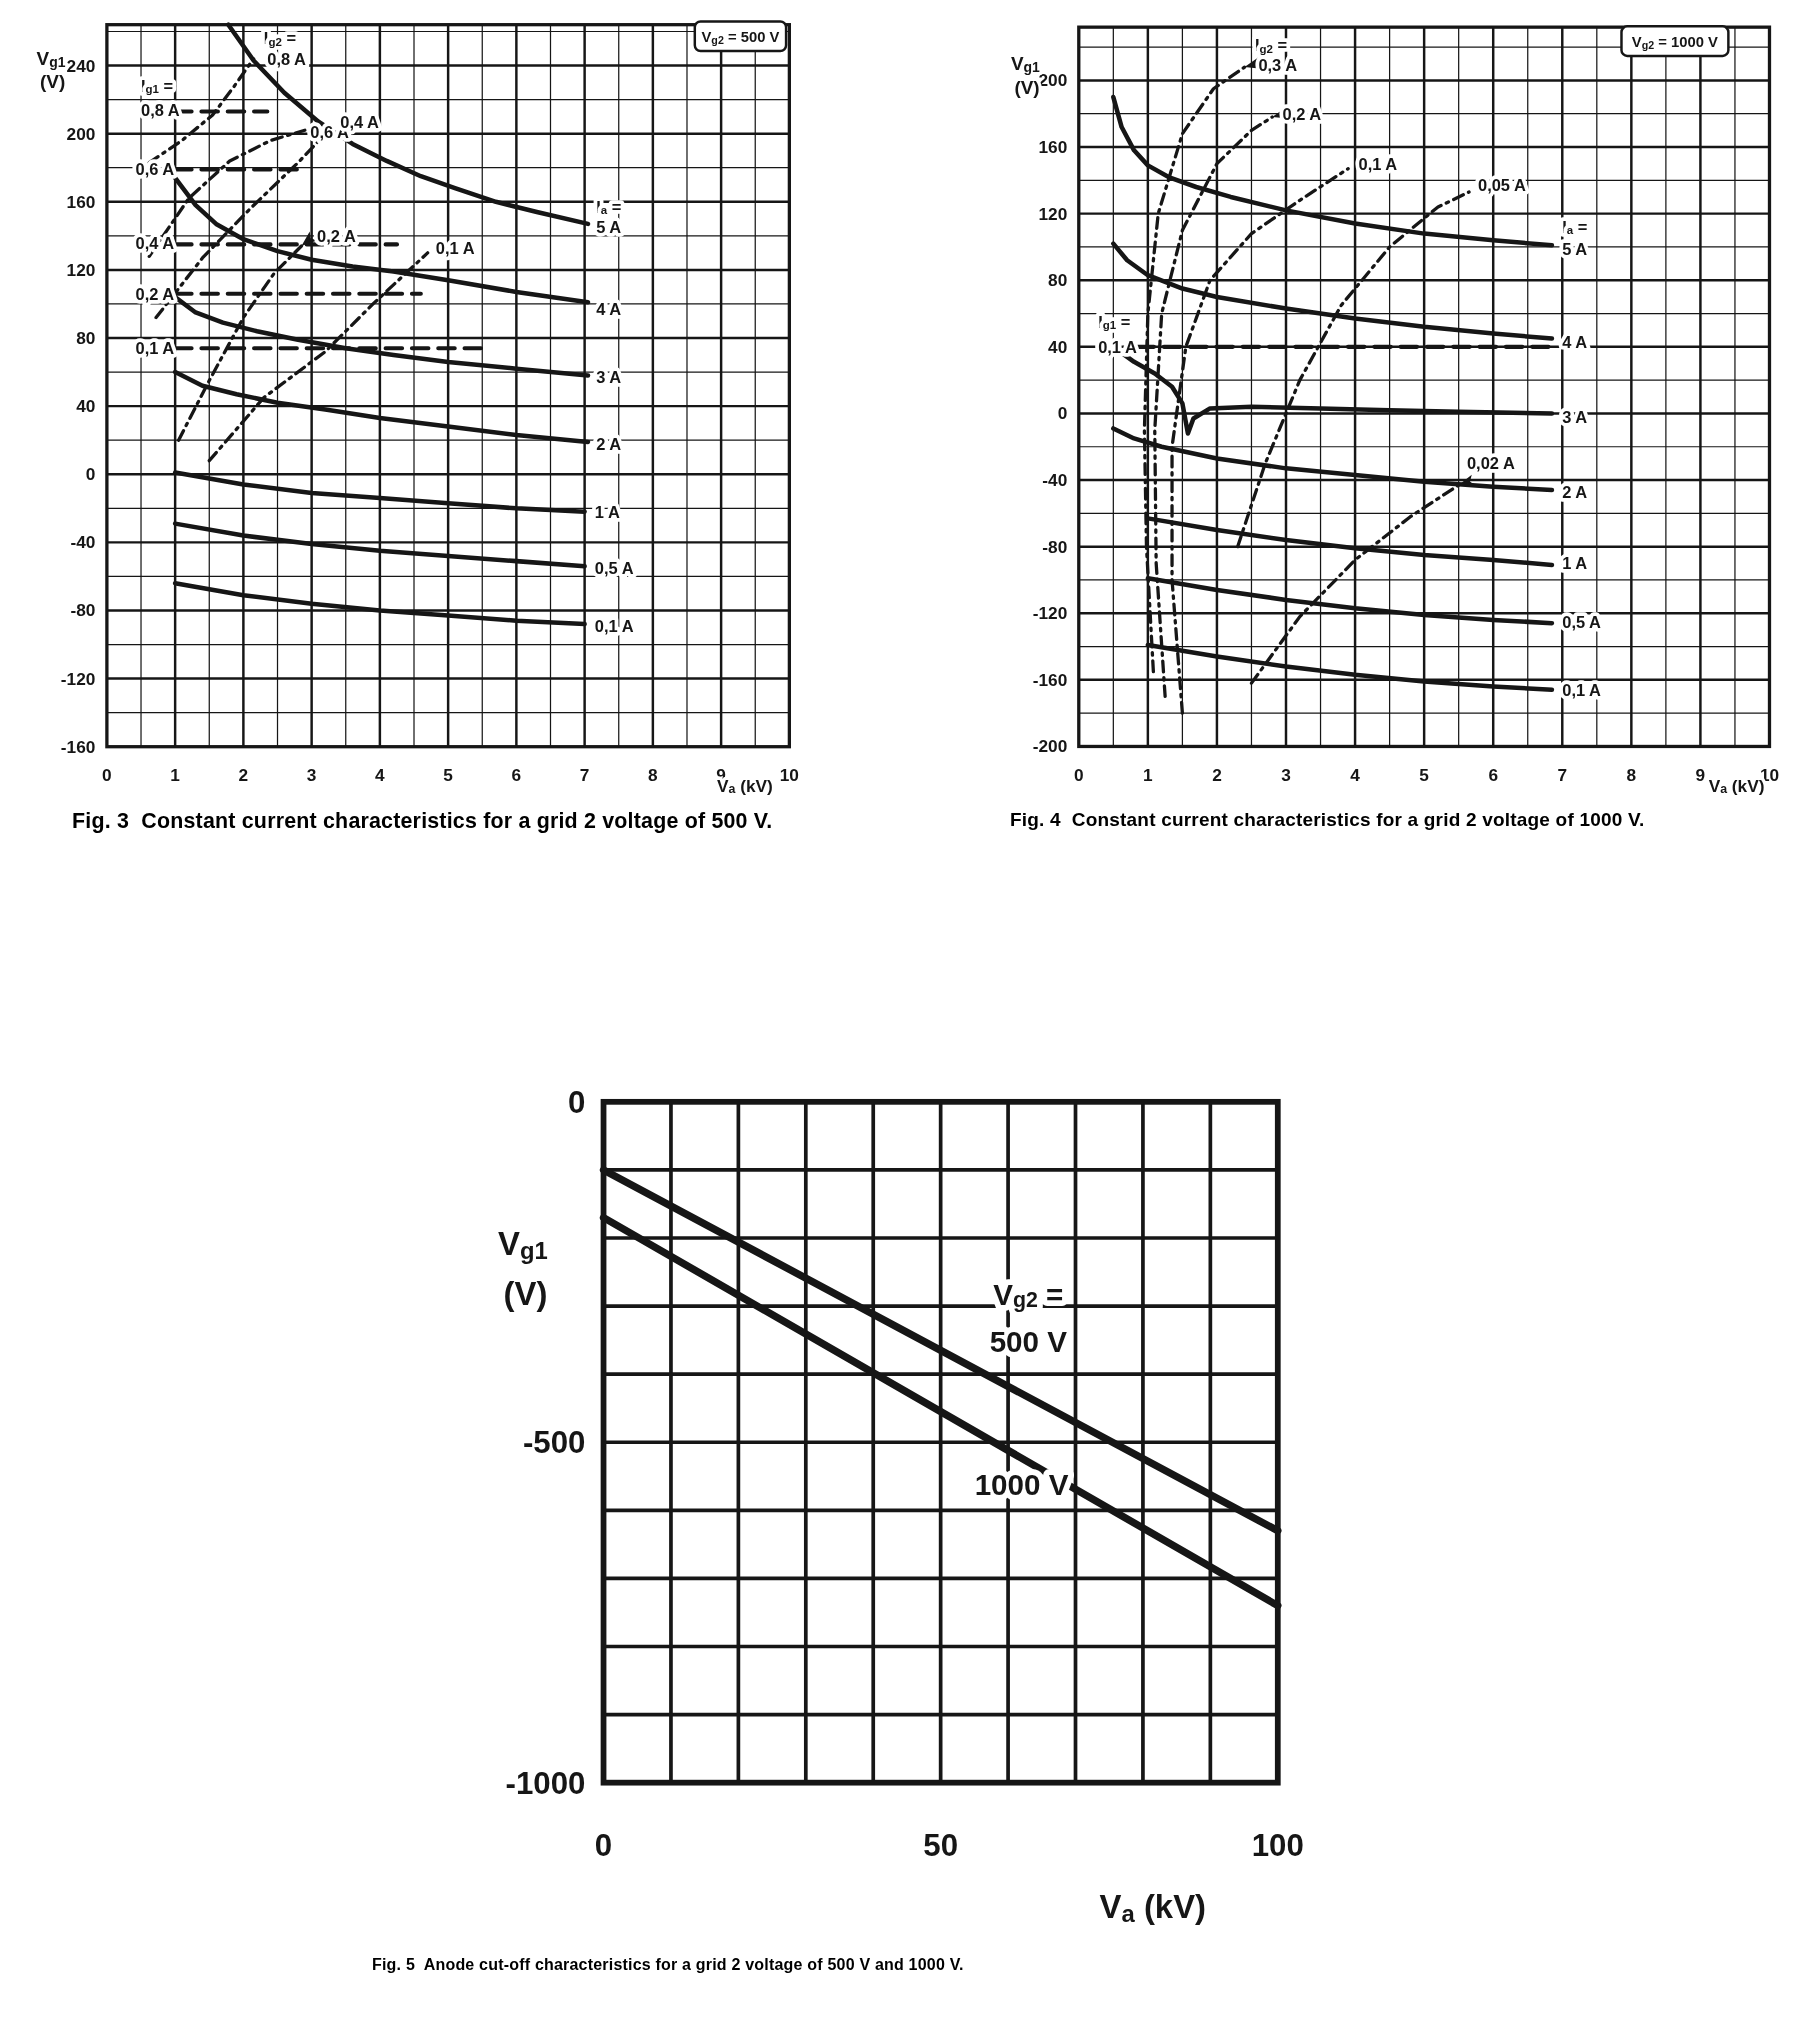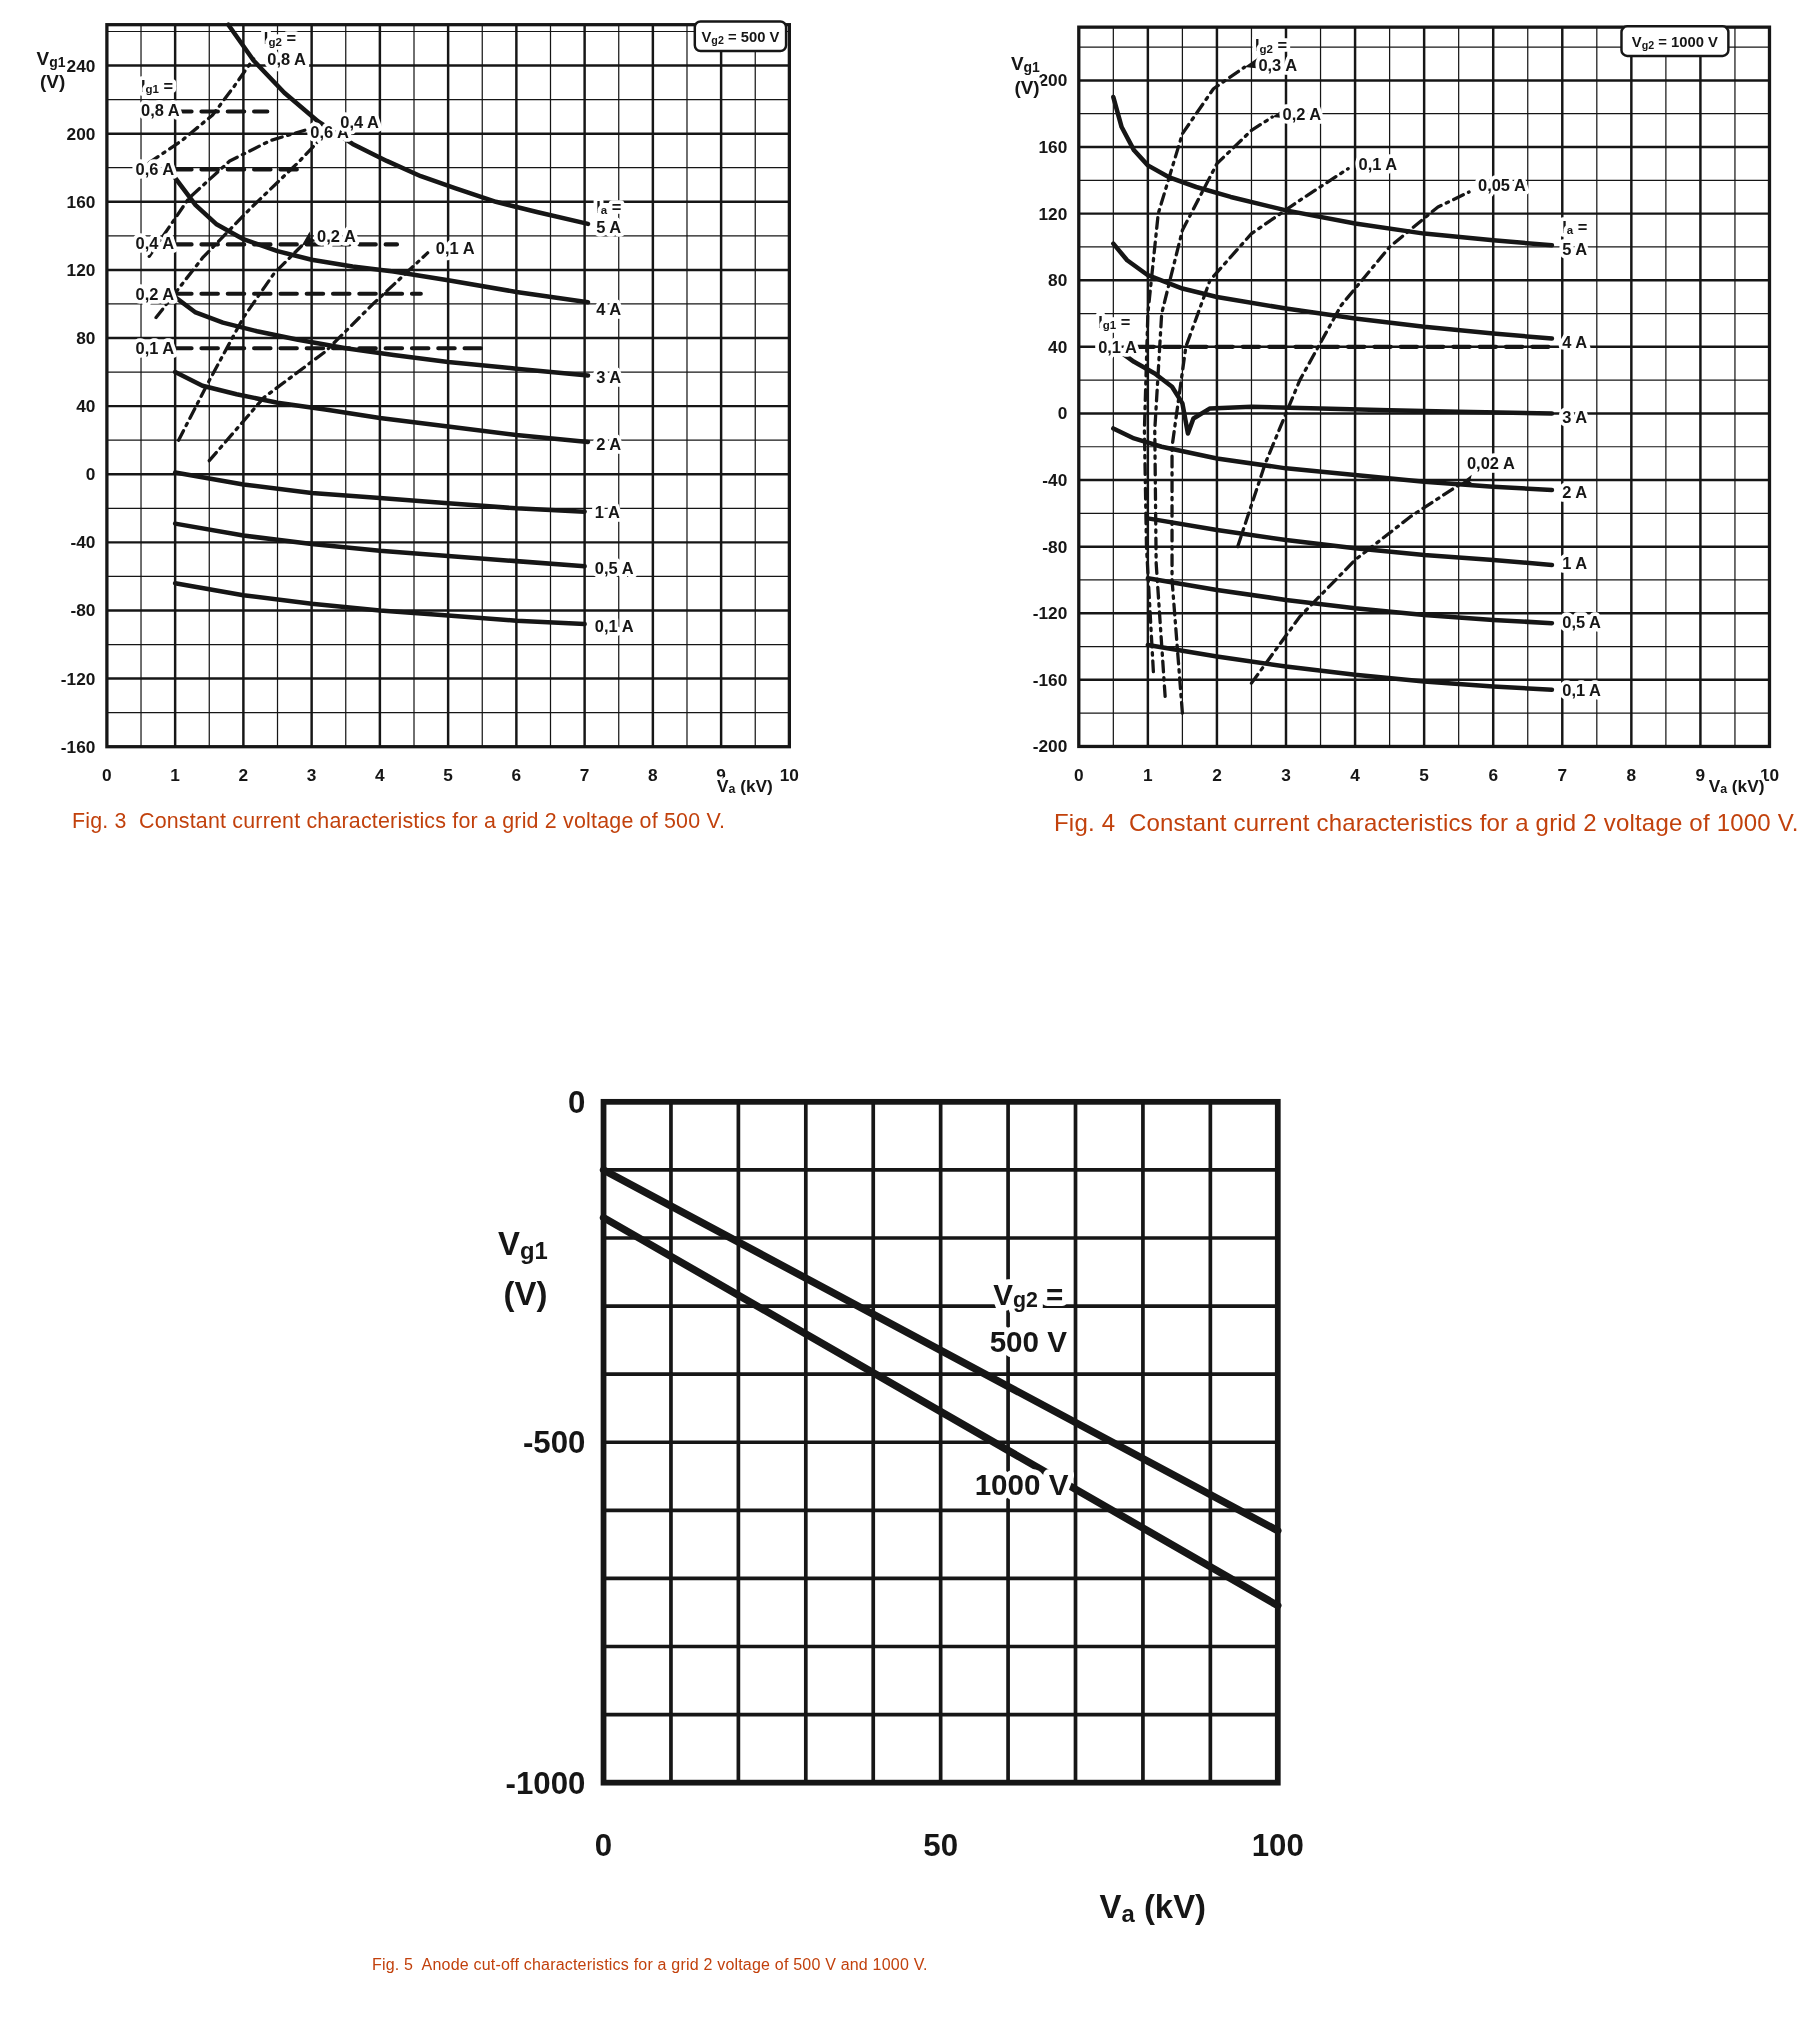--- a/index.html
+++ b/index.html
@@ -1,21 +1,21 @@
 <!DOCTYPE html>
 <html style="font-size:13px"><head>
 <meta charset="utf-8">
 <style>
   html,body{margin:0;padding:0;background:#fff;}
   body{width:1818px;height:2031px;position:relative;font-family:"Liberation Sans",sans-serif;color:#141414;}
   #stage{position:absolute;left:0;top:0;width:1818px;height:2031px;}
   svg{position:absolute;left:0;top:0;}
-  .caption{position:absolute;font-weight:400;white-space:pre-wrap;color:#c2410c;letter-spacing:0.2px;}
+  .caption{position:absolute;font-weight:700;white-space:pre-wrap;color:#000000;letter-spacing:0.2px;}
   #cap3{left:72px;top:809px;font-size:21.4px;width:740px;}
-  #cap4{left:1010px;top:809px;font-size:24px;width:757px;margin-left:44px;}
+  #cap4{left:1010px;top:809px;font-size:19px;width:757px;}
   #cap5{left:372px;top:1956px;font-size:16px;width:1151px;}
 </style>
 </head>
 <body>
 
 <div id="stage">
   <svg id="cv" width="1818" height="2031" viewBox="0 0 2211 2470">
       <g>
         <g>
           <line x1="171.5" y1="30" x2="171.5" y2="908.104" stroke="#161616" stroke-width="1.5"></line>

